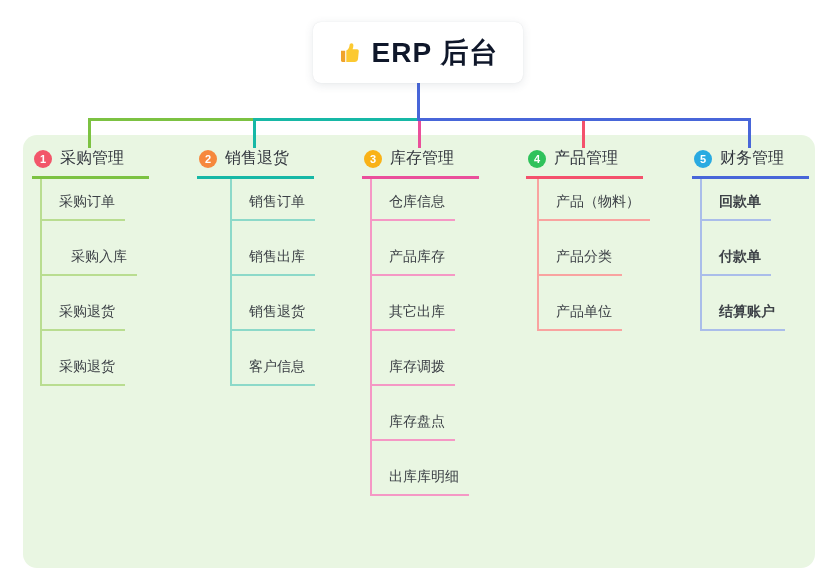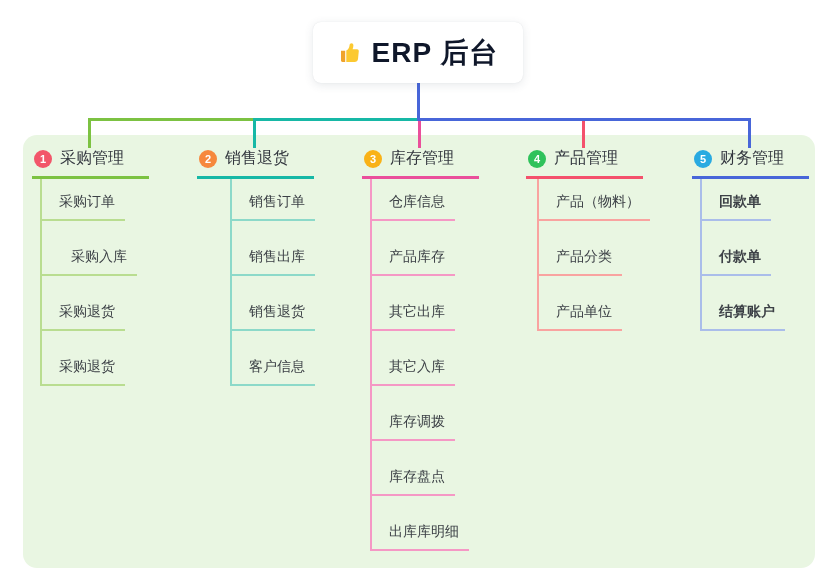--- a/index.html
+++ b/index.html
@@ -127,23 +127,20 @@
           <div class="child">
             <span class="child-label" style="border-bottom-color: rgb(245, 152, 197);">仓库信息</span>
           </div>
           <div class="child">
             <span class="child-label" style="border-bottom-color: rgb(245, 152, 197);">产品库存</span>
           </div>
           <div class="child">
             <span class="child-label" style="border-bottom-color: rgb(245, 152, 197);">其它出库</span>
           </div>
           <div class="child">
-            <span class="child-label" style="border-bottom-color: rgb(245, 152, 197);">其它入库</span>
-          </div>
-          <div class="child">
             <span class="child-label" style="border-bottom-color: rgb(245, 152, 197);">库存调拨</span>
           </div>
           <div class="child">
             <span class="child-label" style="border-bottom-color: rgb(245, 152, 197);">库存盘点</span>
           </div>
           <div class="child">
             <span class="child-label" style="border-bottom-color: rgb(245, 152, 197);">出库库明细</span>
           </div>
         </div>
       </div>

